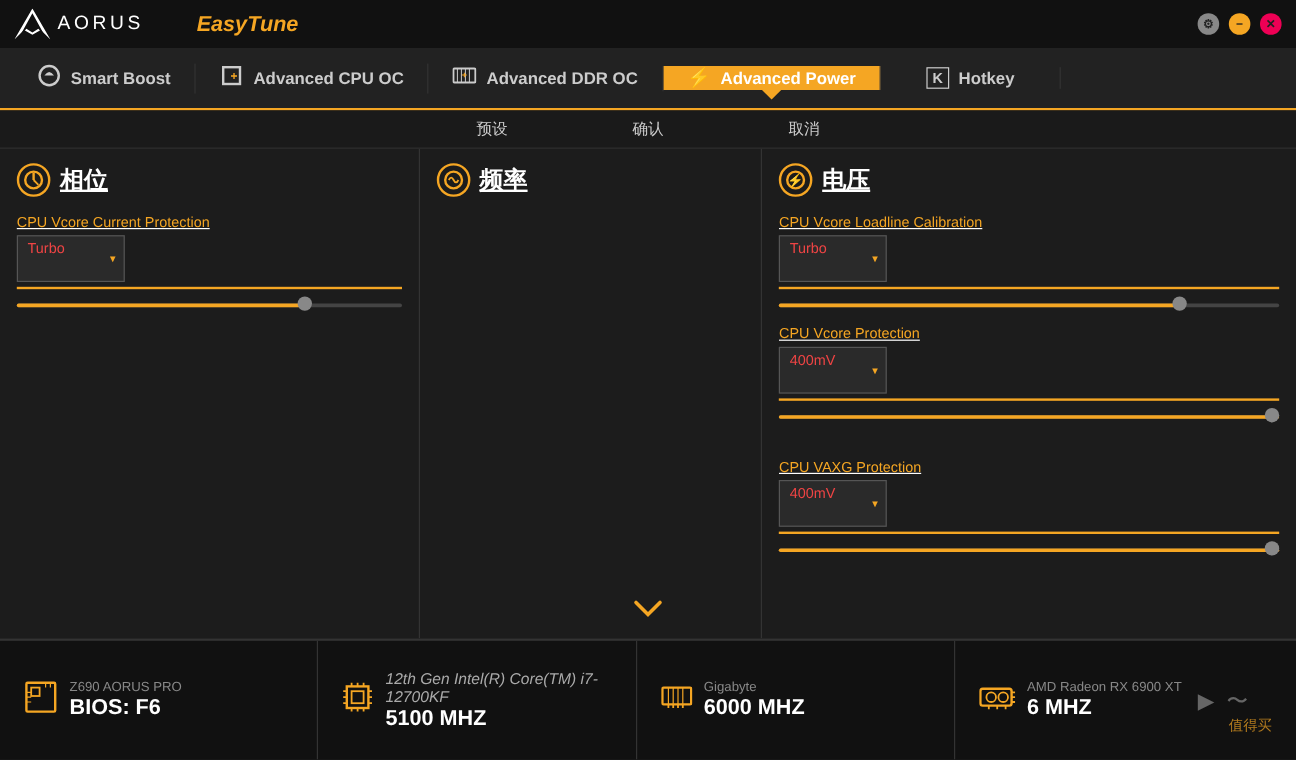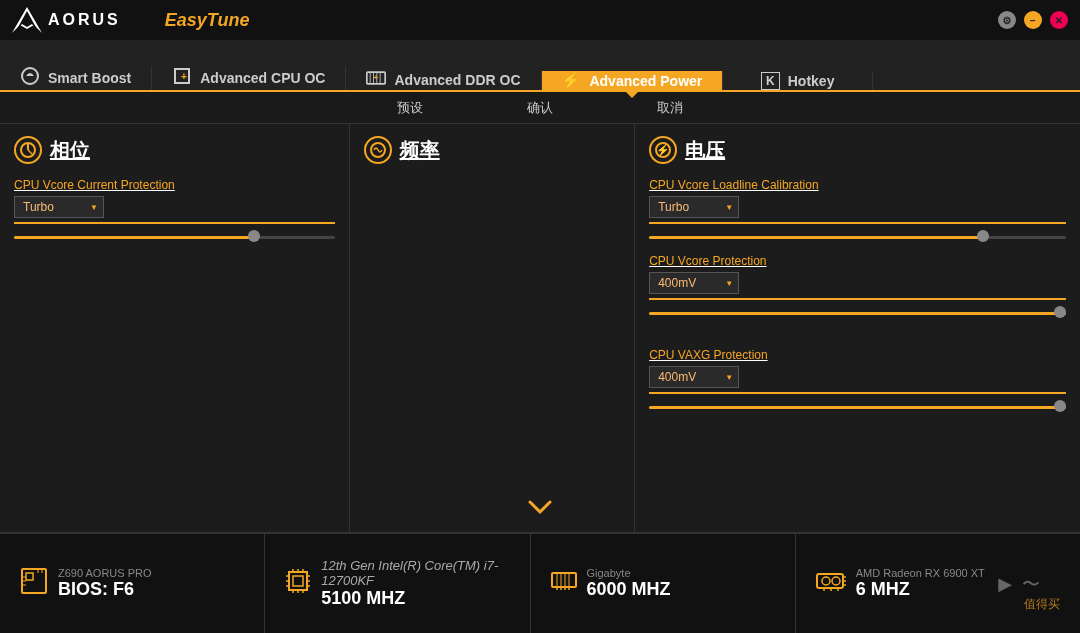--- a/index.html
+++ b/index.html
@@ -28,21 +28,21 @@
       gap: 8px;
     }
     #aorus-logo {
       display: flex;
       align-items: center;
       gap: 6px;
     }
     .aorus-text {
       color: #fff;
       font-size: 16px;
-      font-weight: bold;
+      font-weight: normal;
       letter-spacing: 3px;
     }
     .easytune-text {
       color: #f5a623;
       font-size: 18px;
       font-weight: bold;
       font-style: italic;
       margin-left: 36px;
     }
     #title-controls {
@@ -65,22 +65,23 @@
     .ctrl-settings { background: #888; }
     .ctrl-minimize { background: #f5a623; }
     .ctrl-close { background: #e05; }
 
     
     #nav-tabs {
       width: 100%;
       height: 52px;
       background: #222;
       display: flex;
-      align-items: flex-end;
+      align-items: center;
       border-bottom: 2px solid #f5a623;
+      padding-left: 11px;
     }
     .nav-tab {
       display: flex;
       align-items: center;
       gap: 8px;
       padding: 0 20px;
       cursor: pointer;
       font-size: 14px;
       font-weight: bold;
       color: #ccc;
@@ -207,22 +208,22 @@
       right: 6px;
       top: 50%;
       transform: translateY(-50%);
       font-size: 8px;
       color: #f5a623;
       pointer-events: none;
     }
     .dropdown-wrap select {
       background: #2a2a2a;
       border: 1px solid #555;
-      color: #fdba74;
-      padding: 3px 20px 3px 8px;
+      color: #ef4444;
+      padding: 3px 20px 20px 8px;
       font-size: 12px;
       min-width: 90px;
       cursor: pointer;
       appearance: none;
       -webkit-appearance: none;
     }
 
     
     .slider-wrap {
       margin-top: 6px;

